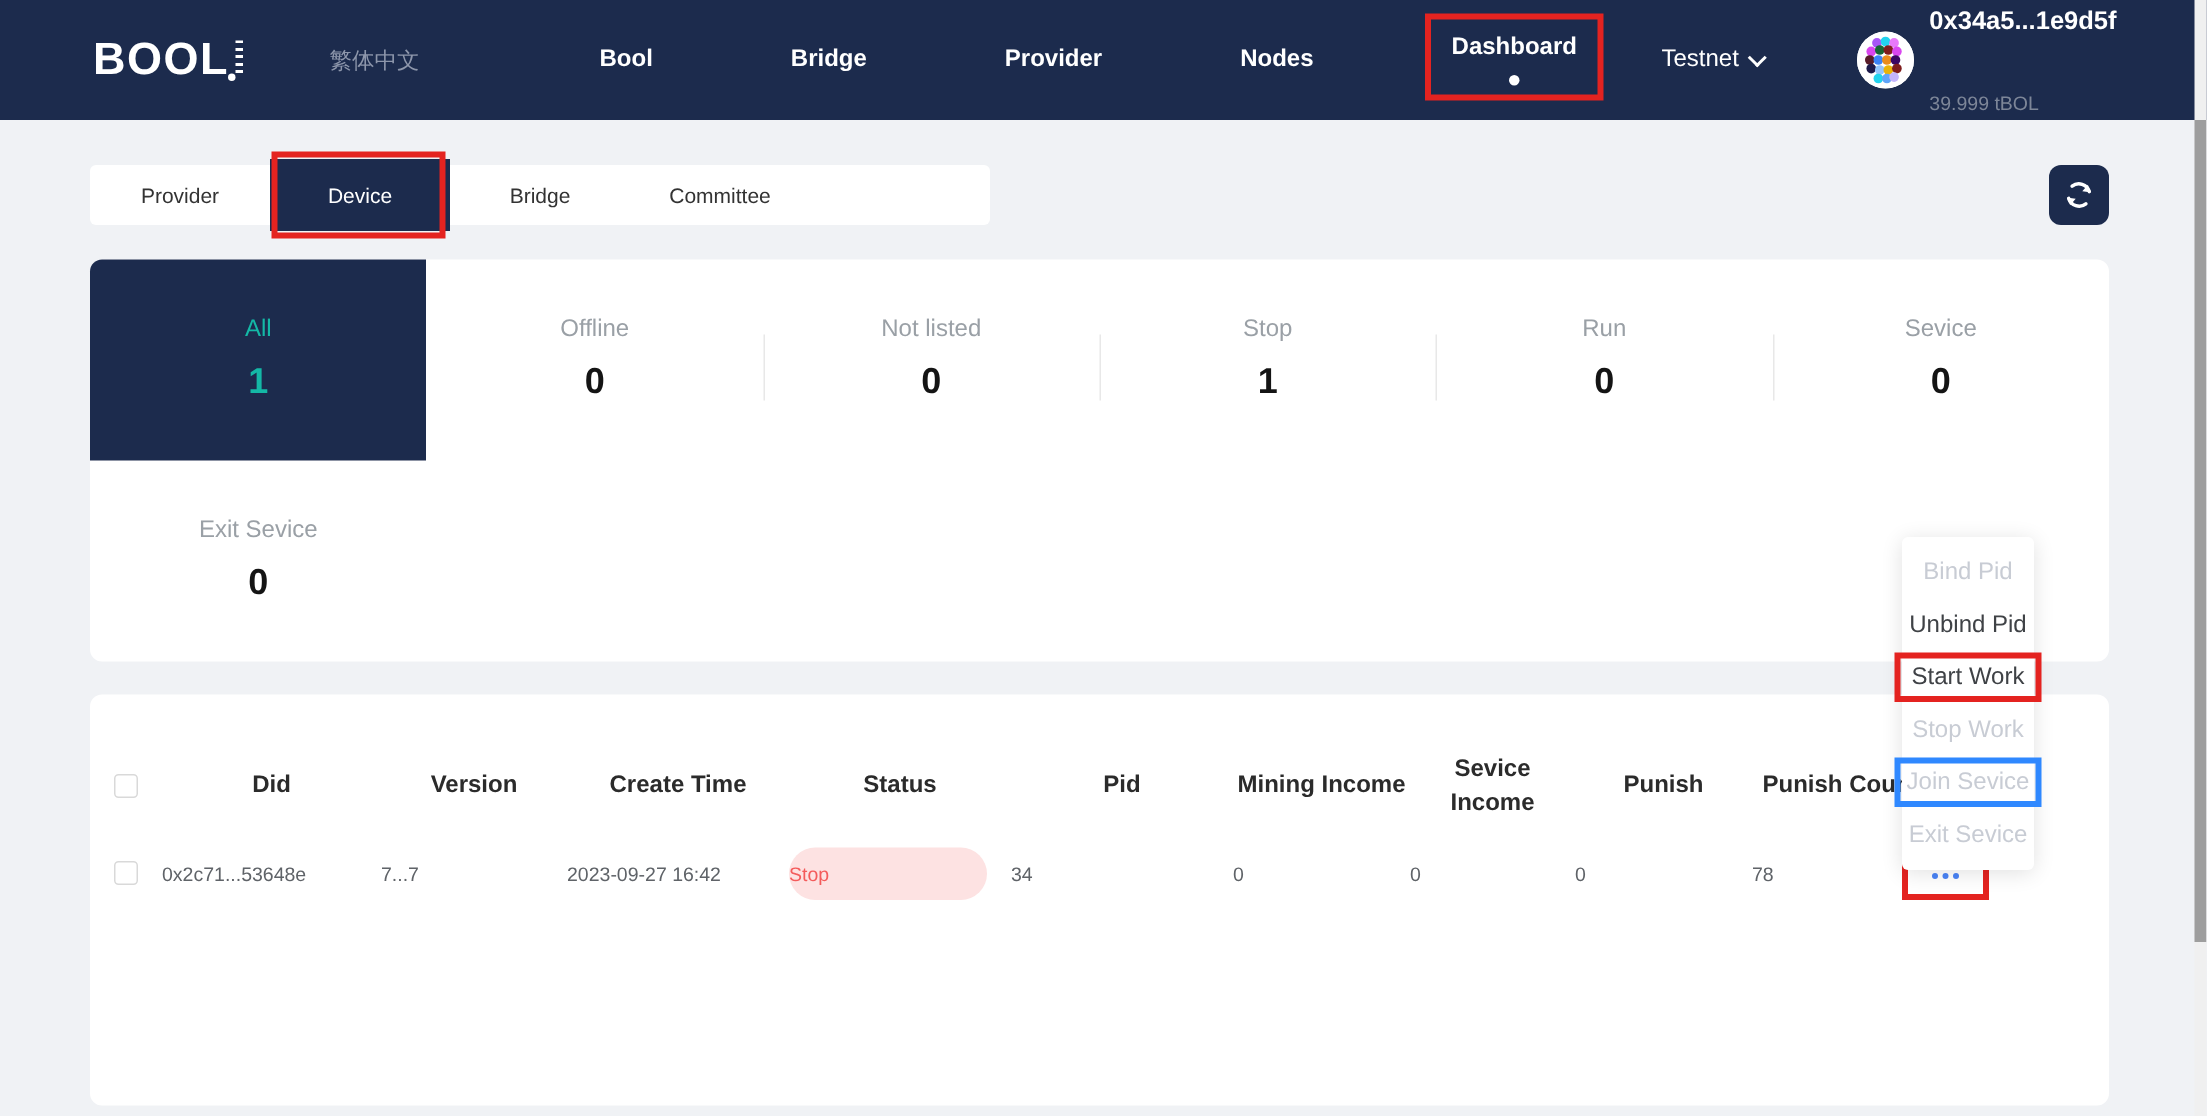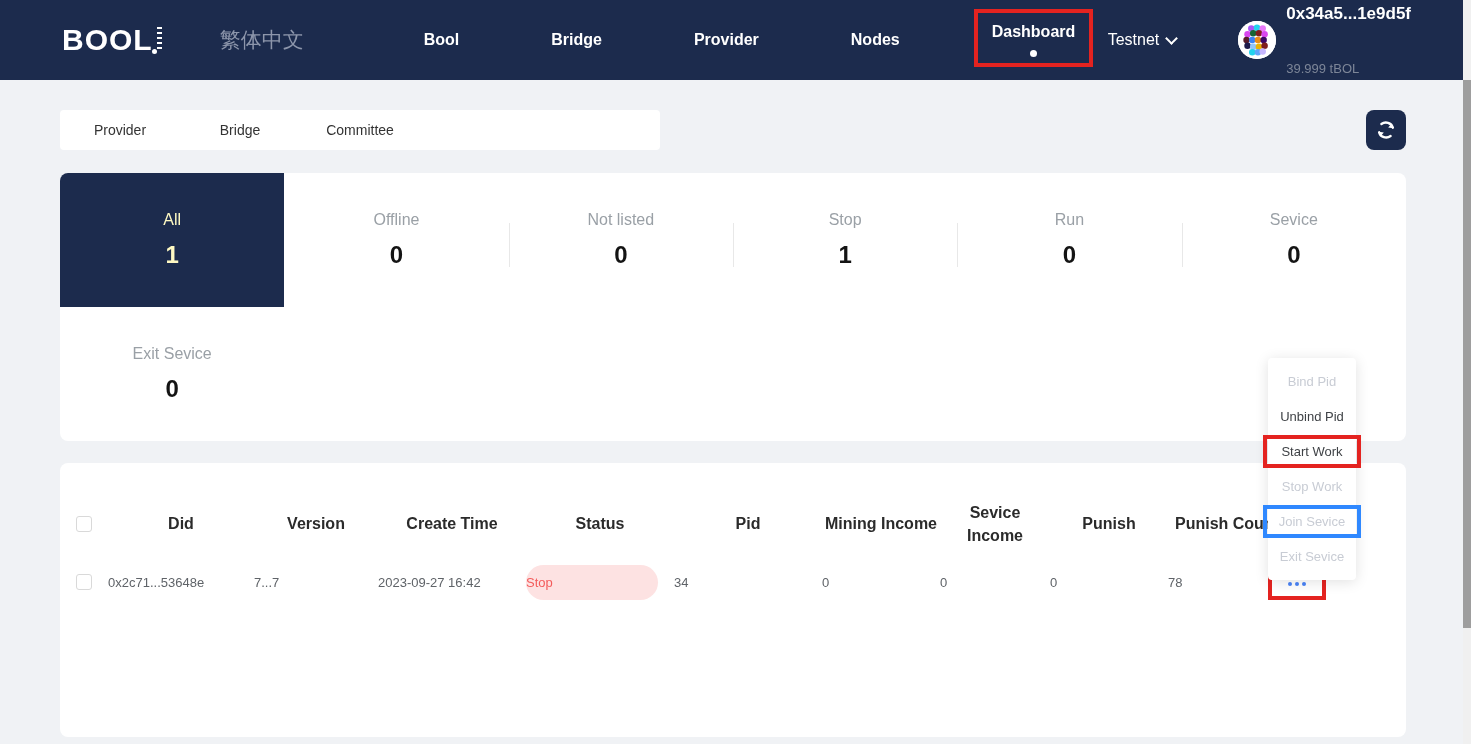--- a/index.html
+++ b/index.html
@@ -8,21 +8,21 @@
   .page { position:absolute; inset:0; width:1471px; height:685px; background:#f0f2f5; }
 
   
   .topbar { position:absolute; left:0; top:0; width:1471px; height:80px; background:#1c2b4d; display:flex; align-items:center; }
   .logo { display:flex; align-items:flex-start; margin-left:62px; cursor:pointer; }
   .logo-text { color:#fff; font-size:30px; font-weight:800; letter-spacing:1px; line-height:32px; }
   .logo-excl { width:5px; height:22px; margin-left:4px; margin-top:3px;
     background:repeating-linear-gradient(#fff 0 2px, transparent 2px 5px); }
   .logo-dot { position:relative; }
   .logo-dot::after { content:""; position:absolute; left:-5px; top:22px; width:5px; height:5px; border-radius:50%; background:#fff; }
-  .lang { color:#8d96ab; font-size:21px; margin-left:58px; cursor:pointer; }
+  .lang { color:#8d96ab; font-size:15px; margin-left:58px; cursor:pointer; }
   .mainnav { display:flex; align-items:center; margin-left:120px; gap:92px; }
   .nav-item { color:#fff; font-size:16px; font-weight:700; cursor:pointer; position:relative; }
   .nav-inner { position:relative; display:flex; flex-direction:column; align-items:center; }
   .nav-dot { width:7px; height:7px; border-radius:50%; background:#fff; margin-top:9px; }
   .ann-red-dashboard::after { content:""; position:absolute; inset:-14px -18px -10px -18px; border:4px solid #e42320; pointer-events:none; }
   .network { display:flex; align-items:center; gap:8px; color:#fff; font-size:16px; margin-left:auto; cursor:pointer; }
   .chevron { width:9px; height:9px; border-right:2px solid #fff; border-bottom:2px solid #fff; transform:rotate(45deg); margin-top:-4px; }
   .wallet { display:flex; align-items:center; margin-left:62px; margin-right:60px; cursor:pointer; }
   .avatar { width:38px; height:38px; border-radius:50%; background:#fff; flex:0 0 auto; }
   .wallet-texts { margin-left:10px; display:flex; flex-direction:column;gap:36px; }
@@ -35,40 +35,40 @@
   .tab.active { background:#1c2b4d; color:#fff; height:48px; margin-top:-4px; }
   .ann-red-device::after { content:""; position:absolute; inset:-5px 3px -5px 1px; border:4px solid #e42320; pointer-events:none; }
   .refresh-btn { position:absolute; left:1366px; top:110px; width:40px; height:40px; background:#1c2b4d; border:none; border-radius:8px; display:flex; align-items:center; justify-content:center; cursor:pointer; }
 
   
   .stats-panel { position:absolute; left:60px; top:173px; width:1346px; height:268px; background:#fff; border-radius:8px; display:grid; grid-template-columns:repeat(6,1fr); grid-template-rows:134px 134px; }
   .stat-card { display:flex; flex-direction:column; align-items:center; justify-content:center; gap:12px; position:relative; cursor:pointer; }
   .stat-label { font-size:16px; color:#9aa0a6; }
   .stat-value { font-size:24px; font-weight:700; color:#141414; }
   .stat-card.active { background:#1c2b4d; border-radius:8px 0 0 0; }
-  .stat-card.active .stat-label, .stat-card.active .stat-value { color:#fef9c3; }
+  .stat-card.active .stat-label, .stat-card.active .stat-value { color:#14b8a6; }
   .stat-card.divider::before { content:""; position:absolute; left:0; top:50px; width:1px; height:44px; background:#e8e8e8; }
 
   
   .table-panel { position:absolute; left:60px; top:463px; width:1346px; height:274px; background:#fff; border-radius:8px; overflow:hidden; }
   .tgrid { display:grid; grid-template-columns:48px 146px 124px 148px 148px 148px 118px 110px 118px 118px 120px; align-items:center; }
   .thead { margin-top:28px; min-height:66px; font-size:16px; font-weight:700; color:#2b2b2b; }
   .th { text-align:center; line-height:1.45; }
   .trow { height:50px; font-size:13px; color:#5f6368; }
   .td { text-align:left; }
   .cb-cell { display:flex; justify-content:center; align-items:center; }
   input[type="checkbox"] { width:16px; height:16px; border:1px solid #d9d9d9; border-radius:3px; appearance:none; background:#fff; cursor:pointer; }
   .status-pill { display:inline-block; min-width:132px; padding:10px 0; background:#fde2e2; color:#f45b5b; font-size:13px; border-radius:20px; }
   .ellipsis-btn { display:inline-flex; gap:3px; align-items:center; justify-content:center; position:relative; cursor:pointer; padding:4px 2px; }
   .ellipsis-btn i { width:4px; height:4px; border-radius:50%; background:#4a84f7; }
   .ann-red-ellipsis::after { content:""; position:absolute; inset:-8px -18px -10px -18px; border:4px solid #e42320; pointer-events:none; }
 
   
   .dropdown { position:absolute; left:1268px; top:358px; width:88px; background:#fff; border-radius:4px; box-shadow:0 2px 14px rgba(0,0,0,.12); padding:6px 0; }
-  .menu-item { height:35px; display:flex; align-items:center; justify-content:center; font-size:13px; color:#3f4246; cursor:pointer; position:relative; }
+  .menu-item { height:35px; display:flex; align-items:center; justify-content:center; font-size:16px; color:#3f4246; cursor:pointer; position:relative; }
   .menu-item.disabled { color:#c8ccd4; cursor:not-allowed; }
   .ann-red-menu::after { content:""; position:absolute; inset:1px -5px; border:4px solid #e42320; pointer-events:none; }
   .ann-blue-menu::after { content:""; position:absolute; inset:1px -5px; border:4px solid #2f88ff; pointer-events:none; }
 
   
   .scrollbar-track { position:absolute; right:0; top:0; width:8px; height:744px; background:#f0f0f0; }
   .scrollbar-thumb { position:absolute; right:0; top:80px; width:8px; height:548px; background:#9e9e9e; cursor:pointer; }
 </style>
 </head>
 <body>
@@ -136,20 +136,23 @@
         <span class="wallet-addr">0x34a5...1e9d5f</span>
         <span class="wallet-bal">39.999 tBOL</span>
       </span>
     </div>
   </header>
 
   <div class="tabbar">
     <div class="tab">
         <span>Provider</span>
       </div>
+    <div class="tab active ann-red-device">
+        <span>Device</span>
+      </div>
     <div class="tab">
         <span>Bridge</span>
       </div>
     <div class="tab">
         <span>Committee</span>
       </div>
   </div>
 
   <button class="refresh-btn">
     <svg width="22" height="22" viewBox="0 0 24 24" fill="none">

